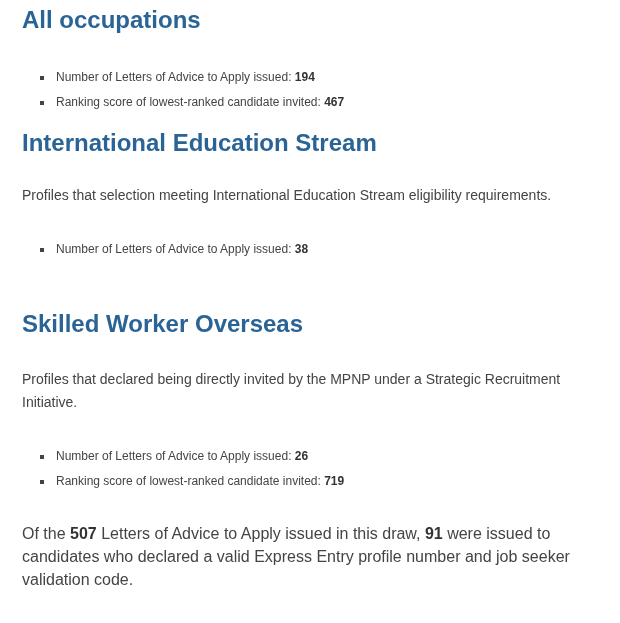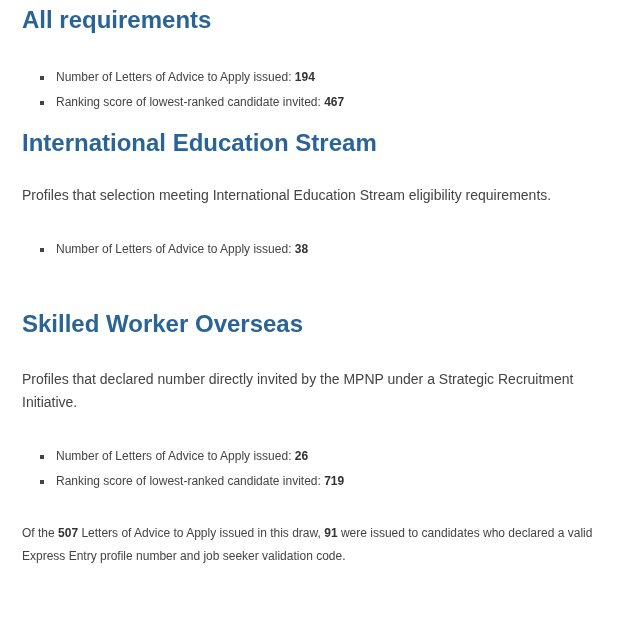--- a/index.html
+++ b/index.html
@@ -41,51 +41,51 @@
   }
   .stats li {
     padding-left: 2px;
   }
   .stat-value, .num {
     font-weight: bold;
     color: #333333;
   }
   .summary {
     margin: 28px 0 0 0;
-    font-size: 12px;
+    font-size: 16px;
     line-height: 23px;
   }
 </style>
 </head>
 <body>
 
 <div class="content">
 
   <div class="section section--all">
-    <h2>All requirements</h2>
+    <h2>All occupations</h2>
     <ul class="stats">
       <li><span>Number of Letters of Advice to Apply issued:</span>
         <span class="stat-value">194</span></li>
       <li><span>Ranking score of lowest-ranked candidate invited:</span>
         <span class="stat-value">467</span></li>
     </ul>
   </div>
 
   <div class="section section--ies">
     <h2>International Education Stream</h2>
     <p class="desc">Profiles that selection meeting International Education Stream eligibility requirements.</p>
     <ul class="stats">
       <li><span>Number of Letters of Advice to Apply issued:</span>
         <span class="stat-value">38</span></li>
     </ul>
   </div>
 
   <div class="section section--swo">
     <h2>Skilled Worker Overseas</h2>
-    <p class="desc">Profiles that declared number directly invited by the MPNP under a Strategic Recruitment Initiative.</p>
+    <p class="desc">Profiles that declared being directly invited by the MPNP under a Strategic Recruitment Initiative.</p>
     <ul class="stats">
       <li><span>Number of Letters of Advice to Apply issued:</span>
         <span class="stat-value">26</span></li>
       <li><span>Ranking score of lowest-ranked candidate invited:</span>
         <span class="stat-value">719</span></li>
     </ul>
   </div>
 
   <p class="summary"><span>Of the </span><span class="num">507</span><span> Letters of Advice to Apply issued in this draw, </span><span class="num">91</span><span> were issued to candidates who declared a valid Express Entry profile number and job seeker validation code.</span></p>
 

